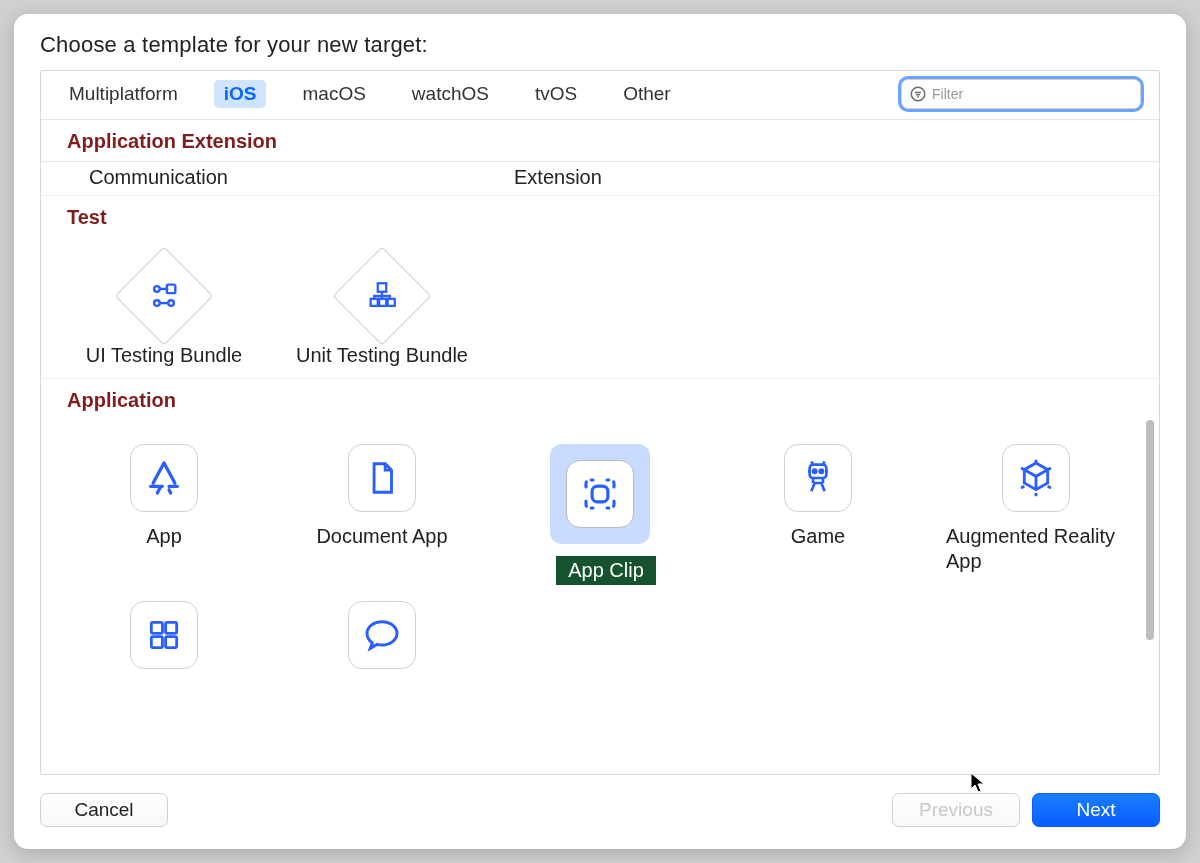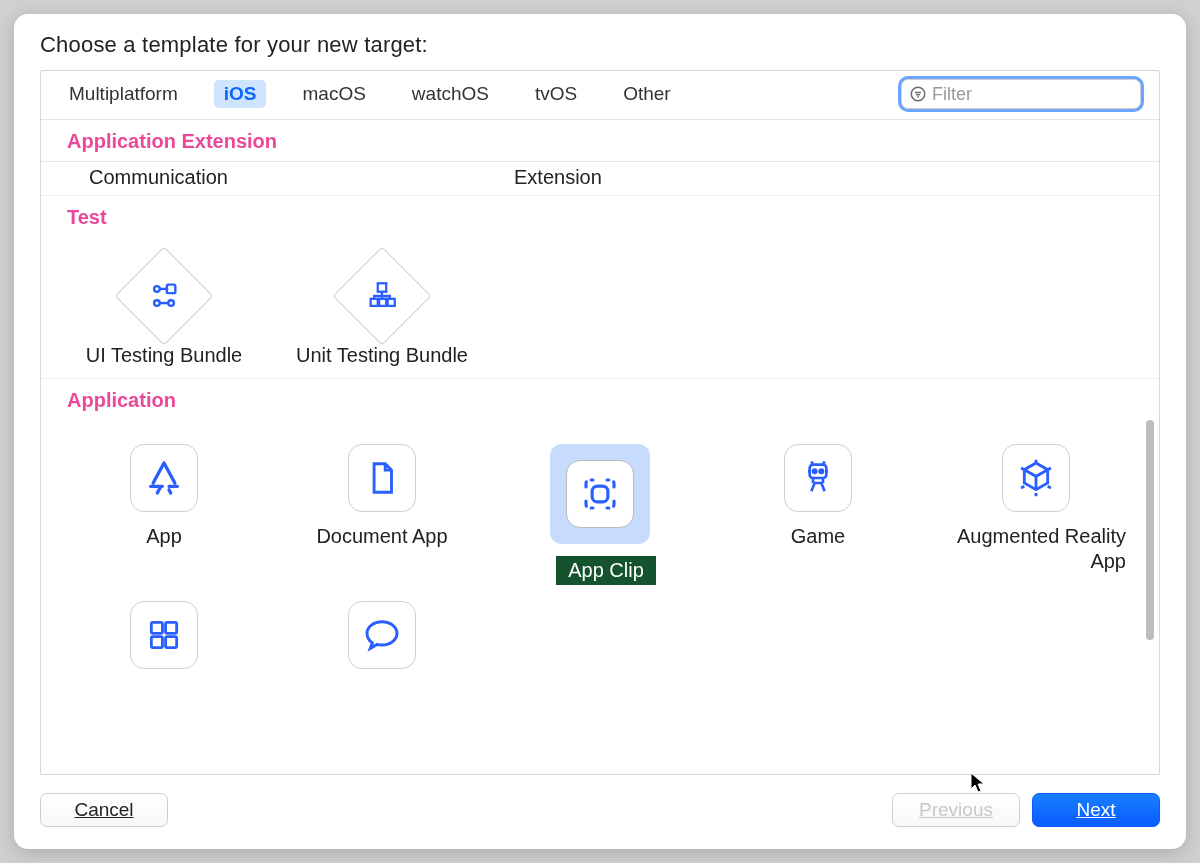--- a/index.html
+++ b/index.html
@@ -29,30 +29,30 @@
     min-height: 46px;
   }
   .tabs { display: flex; gap: 26px; align-items: center; }
   .tab { font-size: 19px; color: #333; cursor: default; border-radius: 5px; padding: 3px 10px; }
   .tab.active { color: #0a66ff; background: #cfe4ff; font-weight: 600; }
 
   .filter-wrap { margin-left: auto; position: relative; }
   .filter {
     width: 240px; height: 30px; border-radius: 7px;
     border: 1px solid #cfcfcf; padding: 0 10px 0 30px;
-    font-size: 18px; color: #333; outline: none;
+    font-size: 14px; color: #333; outline: none;
     box-shadow: 0 0 0 3px rgba(10,102,255,.6);
   }
   .filter::placeholder { color: #9a9a9a; }
   .filter-icon { position: absolute; left: 8px; top: 50%; transform: translateY(-50%); width: 18px; height: 18px; color: #6a6a6a; }
 
   .scroll { flex: 1 1 auto; overflow-y: hidden; position: relative; }
 
   .section-head {
-    font-size: 20px; font-weight: 600; color: #ec4899; padding: 10px 26px 8px;
+    font-size: 20px; font-weight: 600; color: #7f1d1d; padding: 10px 26px 8px;
     border-bottom: 1px solid #e7e7e9;
   }
   .section-head.nodiv { border-bottom: none; }
   .sect-row { display: flex; padding: 4px 26px 6px 48px; gap: 0; border-bottom: 1px solid #eee; }
   .sect-item { font-size: 20px; color: #222; width: 425px; }
 
   .grid {
     display: grid;
     grid-template-columns: repeat(5, 1fr);
     gap: 10px 8px;
@@ -66,42 +66,42 @@
     width: 68px; height: 68px; border-radius: 14px;
     border: 1.5px solid #cfcfd4; background: #fff;
     display: flex; align-items: center; justify-content: center;
     color: #2a5fff;
   }
   .tile.selected .sel {
     width: 100px; height: 100px; border-radius: 12px;
     background: #c7dbff; display: flex; align-items: center; justify-content: center;
   }
   .tile .label {
-    font-size: 20px; text-align: right; line-height: 1.25;
+    font-size: 20px; text-align: left; line-height: 1.25;
     color: #222; max-width: 180px;
   }
   .tile.selected .label {
     background: #14532d; color: #fff; padding: 2px 12px; border-radius: 0; font-weight: 500; margin-left: 12px;
   }
 
   .diamond {
     width: 70px; height: 70px; transform: rotate(45deg);
     border: 1.5px solid #cfcfd4; border-radius: 4px; background: #fff;
     display: flex; align-items: center; justify-content: center;
   }
   .diamond > * { transform: rotate(-45deg); }
 
   .footer {
     display: flex; align-items: center; padding-top: 18px; gap: 12px;
   }
   .btn {
     height: 34px; min-width: 128px; border-radius: 7px; border: 1px solid #d0d0d4;
     background: linear-gradient(#fff,#f7f7f7);
     font-size: 19px; color: #222; display: inline-flex; align-items: center; justify-content: center;
-    padding: 0 20px; box-shadow: 0 1px 0 rgba(0,0,0,.02); text-decoration: underline;
+    padding: 0 20px; box-shadow: 0 1px 0 rgba(0,0,0,.02);
   }
   .btn.primary { background: linear-gradient(#1780ff,#0a5cff); color: #fff; border-color: #0a5cff; font-weight: 500; }
   .btn.disabled { color: #c9c9cd; }
 
   .scrollbar-track {
     position: absolute; right: 3px; top: 300px; width: 10px; height: 320px;
     background: transparent;
   }
   .scrollbar-thumb { width: 8px; height: 220px; background: #bdbdc1; border-radius: 4px; }
 

